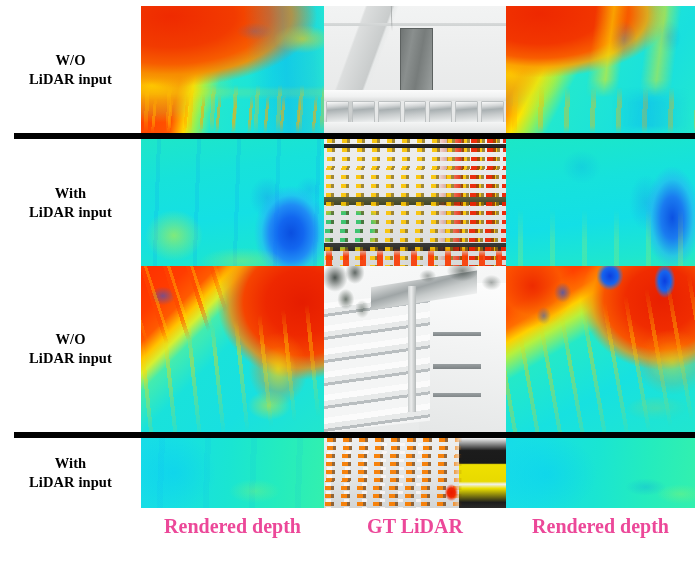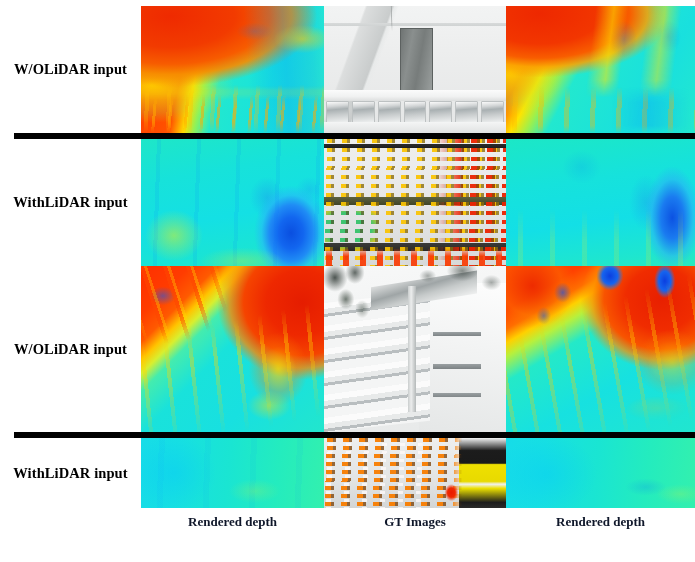--- a/index.html
+++ b/index.html
@@ -21,20 +21,21 @@
     height: 562px;
     background: #ffffff;
   }
 
   
   .row-label {
     position: absolute;
     left: 0;
     width: 141px;
     display: flex;
+    flex-direction: column;
     align-items: center;
     justify-content: center;
     text-align: center;
     font-weight: bold;
     font-size: 14.5px;
     line-height: 1.28;
     color: #000000;
     letter-spacing: 0.1px;
   }
   .row-label span { display: block; white-space: nowrap; }
@@ -57,23 +58,23 @@
     width: 681px;
     height: 6px;
     background: #000000;
   }
 
   
   .col-caption {
     position: absolute;
     text-align: center;
     font-weight: bold;
-    font-size: 13px;
+    font-size: 20px;
     line-height: 1.25;
-    color: #0f172a;
+    color: #ec4899;
   }
   .col-caption span { display: block; white-space: nowrap; }
 
   
   .r1c1-a {
     background:
       radial-gradient(ellipse 118% 82% at 16% 8%, #ef2a00 0%, #f23b00 30%, #f75c00 46%, rgba(247,140,0,0.92) 56%, rgba(240,220,0,0.0) 68%),
       radial-gradient(ellipse 60% 40% at 6% 62%, rgba(255,225,0,0.85) 0%, rgba(190,240,60,0.25) 55%, rgba(0,0,0,0) 75%),
       linear-gradient(102deg, #ff3a00 0%, #ff5200 26%, #ffdd00 33%, #8ef25a 38%, #22e8cf 45%, #18e2dd 70%, #2ae6d0 100%);
   }
@@ -544,20 +545,20 @@
   <div class="cell" style="left:506px;top:438px;width:189px;height:70px;">
     <div class="layer r4-a"></div>
     <div class="layer r4c3-b"></div>
   </div>
 
   <div class="col-caption" style="left:141px;top:514px;width:183px;">
     <span>Rendered depth</span>
   </div>
 
   <div class="col-caption" style="left:324px;top:514px;width:182px;">
-    <span>GT Images</span>
+    <span>GT LiDAR</span>
   </div>
 
   <div class="col-caption" style="left:506px;top:514px;width:189px;">
     <span>Rendered depth</span>
   </div>
 
 </div>
 
 </body></html>

